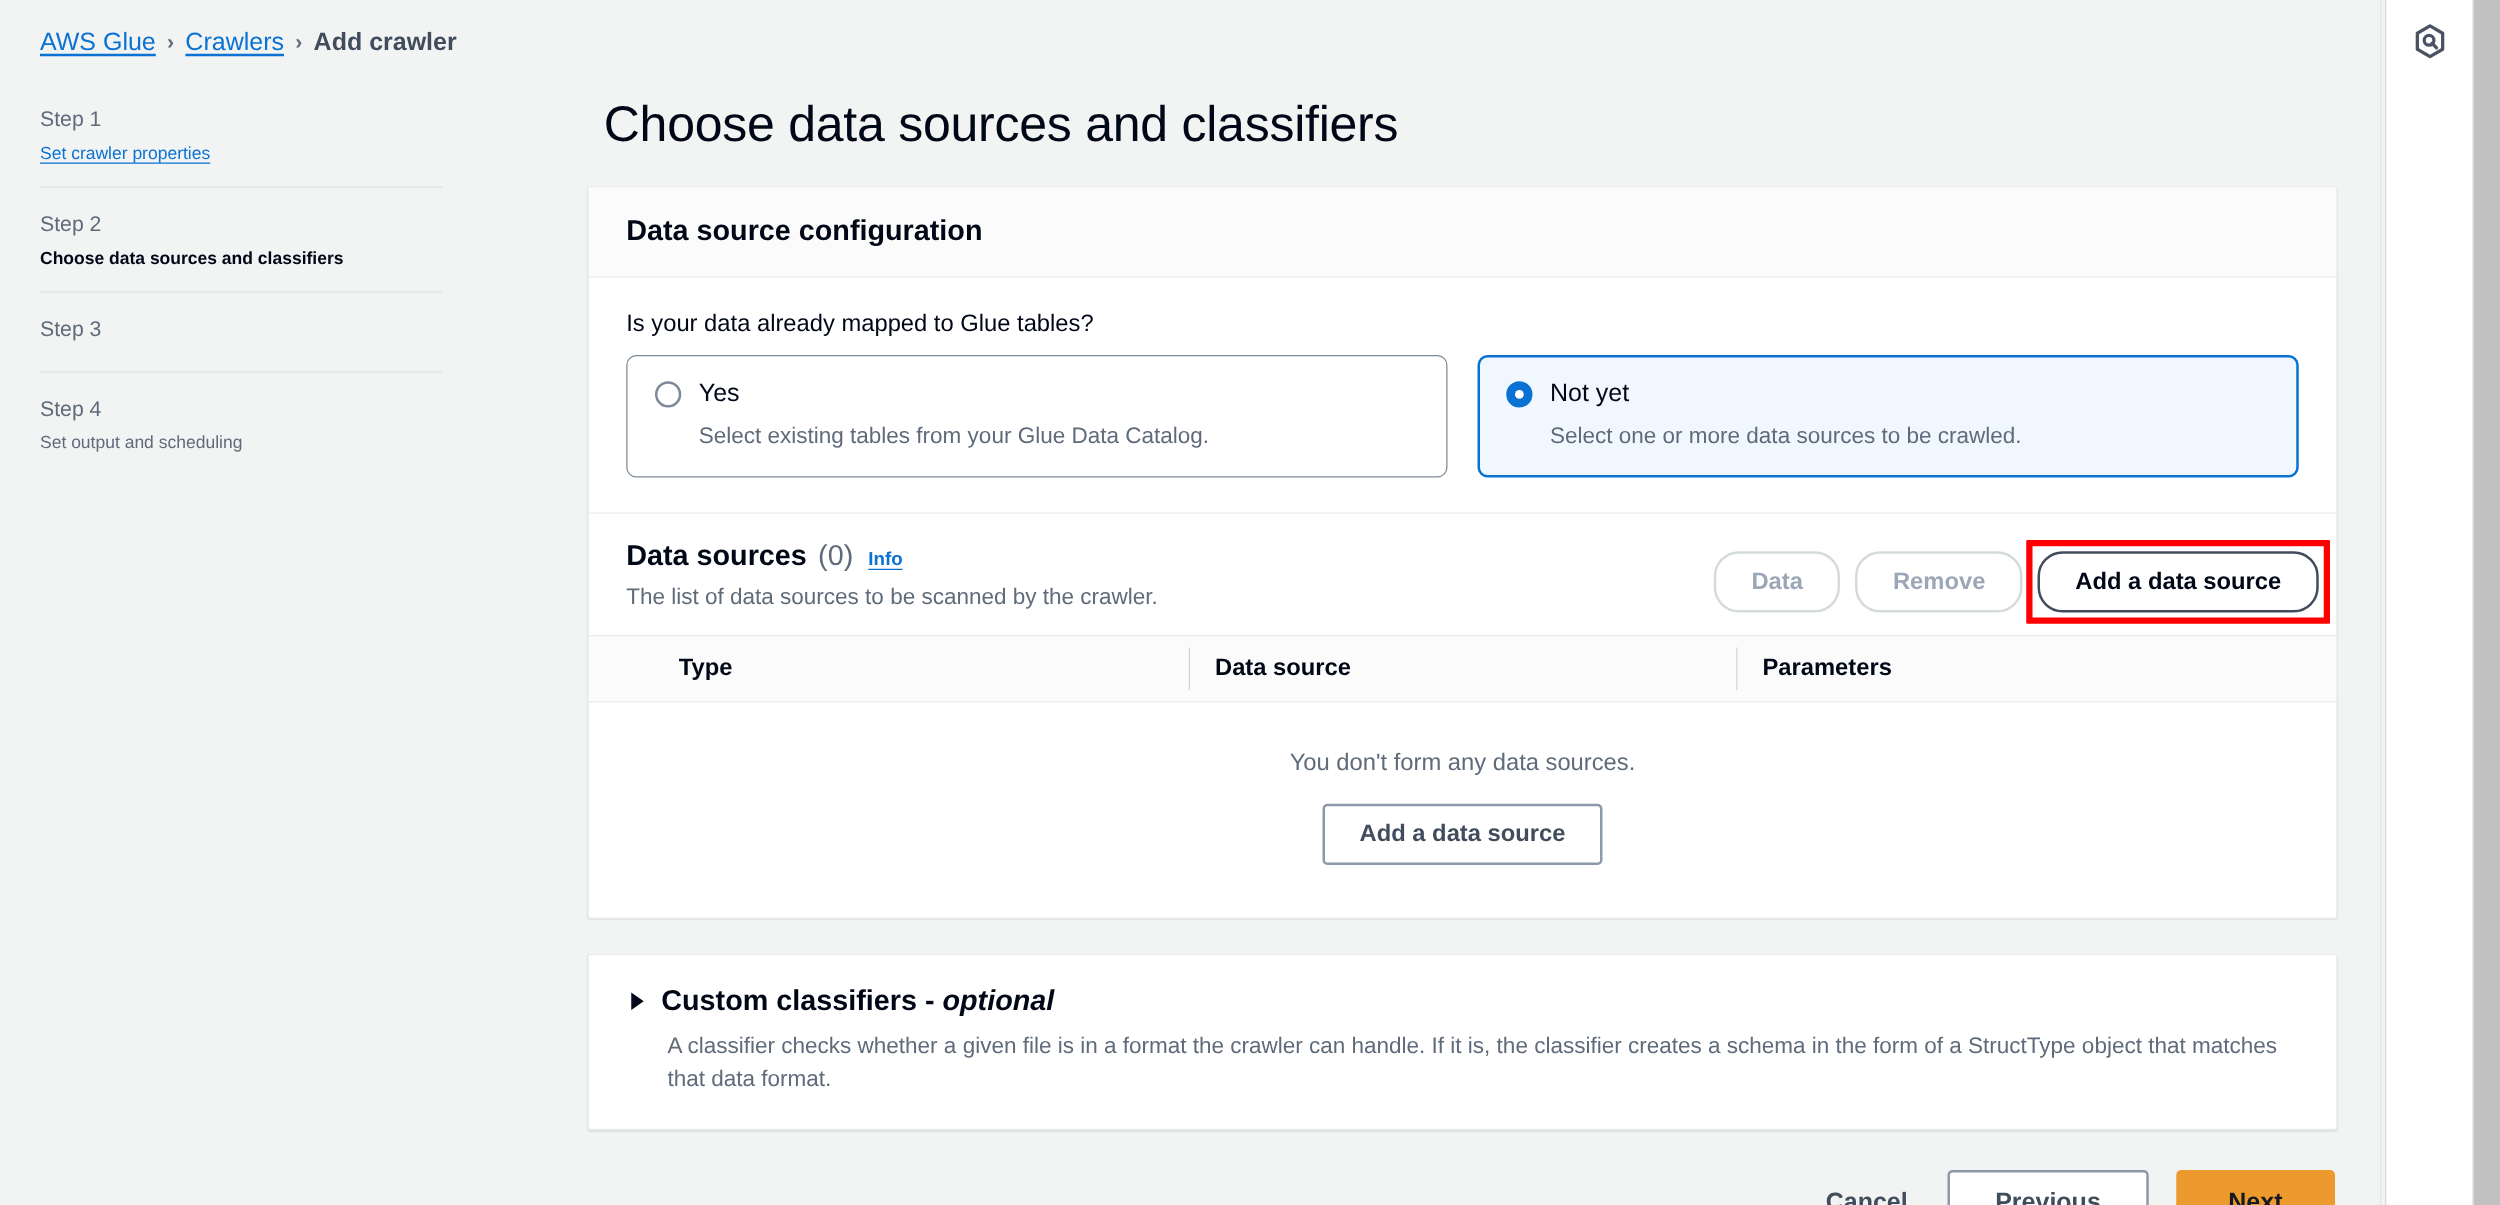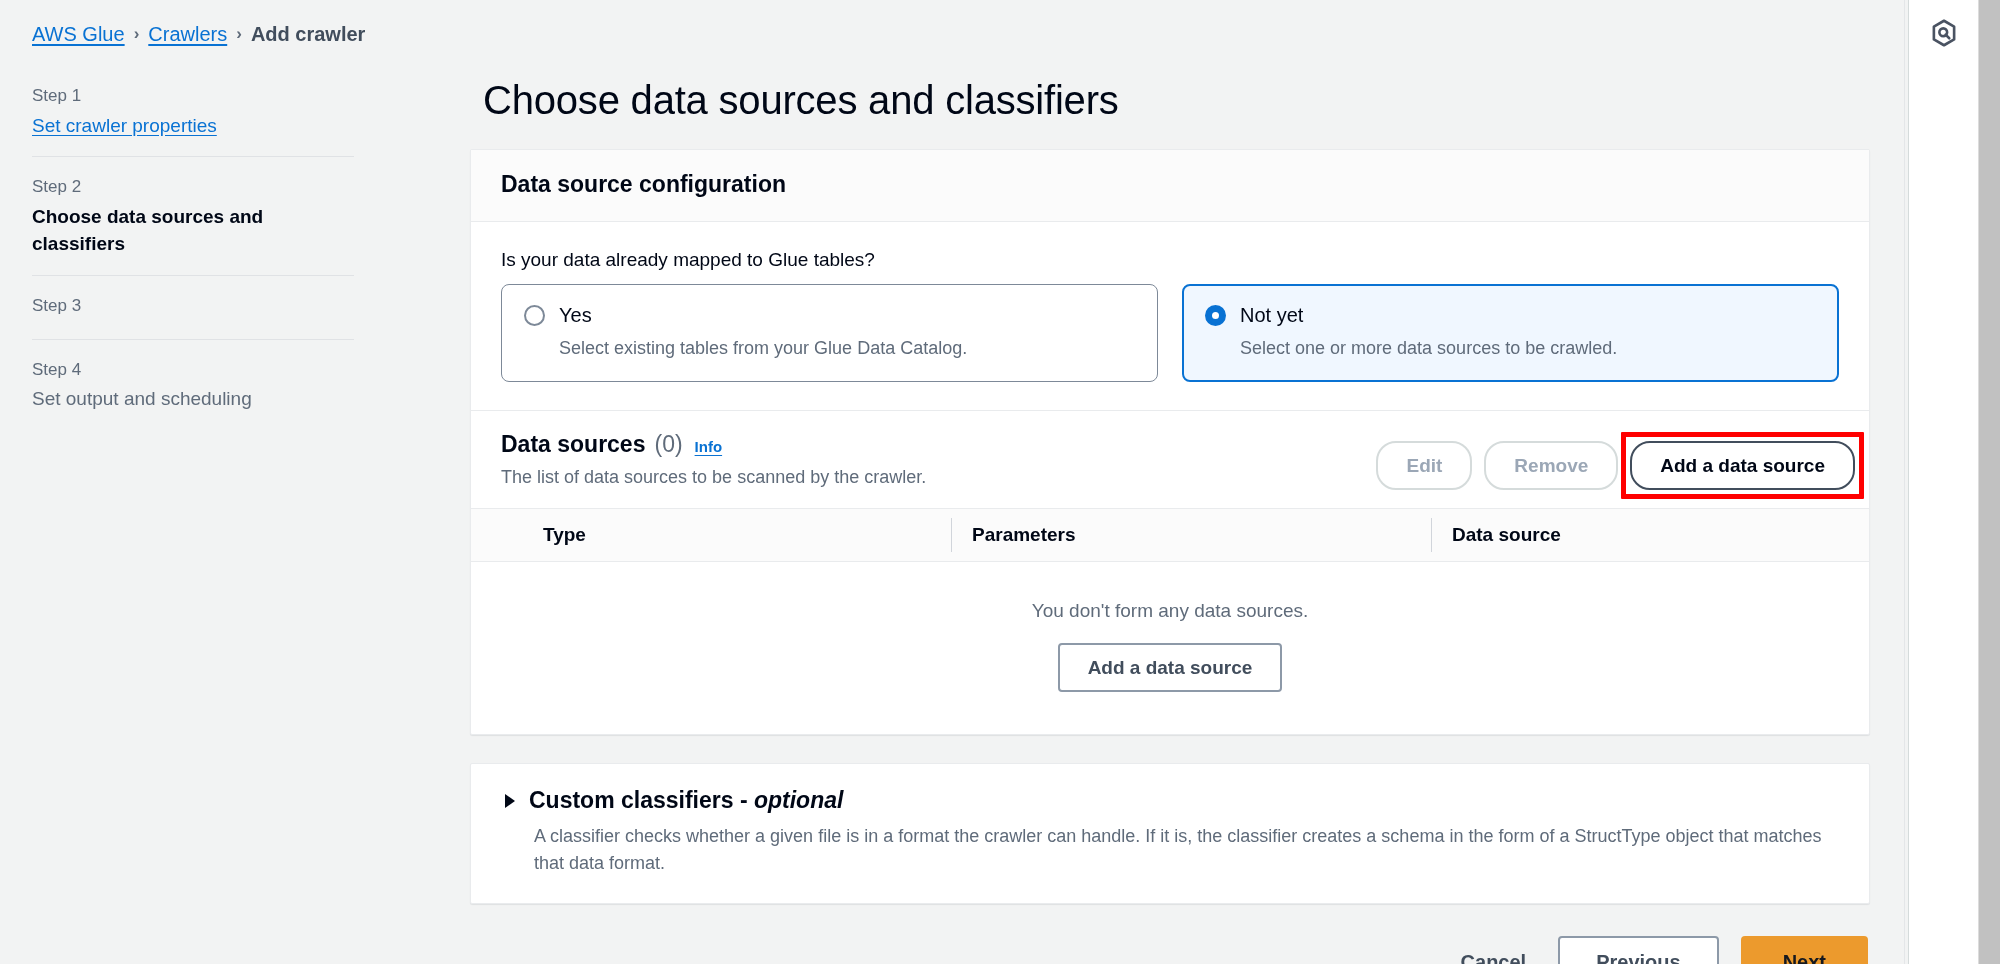--- a/index.html
+++ b/index.html
@@ -75,21 +75,21 @@
   }
   .step-block { padding: 6px 0 17px 0; }
   .step-block + .step-block { border-top: 1px solid #e0e2e5; padding-top: 18px; }
   .step-eyebrow {
     font-size: 17px;
     color: #5f6b7a;
     line-height: 1.45;
     margin-bottom: 3px;
   }
   .step-title {
-    font-size: 19px;
+    font-size: 14px;
     color: #5f6b7a;
     line-height: 1.45;
   }
   .step-title.is-link {
     color: #0972d3;
     text-decoration: underline;
     text-underline-offset: 3px;
     cursor: pointer;
   }
   .step-title.is-current {
@@ -514,34 +514,34 @@
           <div>
             <div class="table-heading">
               <span class="h-main">Data sources</span>
               <span class="h-count">(0)</span>
               <span class="h-info">Info</span>
             </div>
             <div class="table-subtext">The list of data sources to be scanned by the crawler.</div>
           </div>
 
           <div class="btn-group">
-            <button class="btn disabled">Edit</button>
+            <button class="btn disabled">Data</button>
             <button class="btn disabled">Remove</button>
             <span class="annot-wrap">
               <button class="btn normal-dark">Add a data source</button>
               <span class="annot-box"></span>
             </span>
           </div>
         </div>
 
         <div class="col-head">
           <div class="col-pad"></div>
           <div class="col c1">Type</div>
+          <div class="col c2">Data source</div>
           <div class="col c3">Parameters</div>
-          <div class="col c2">Data source</div>
         </div>
 
         <div class="empty-state">
           <div class="empty-text">You don't form any data sources.</div>
           <button class="btn plain">Add a data source</button>
         </div>
 
       </section>
 
       <section class="classifier-card">

